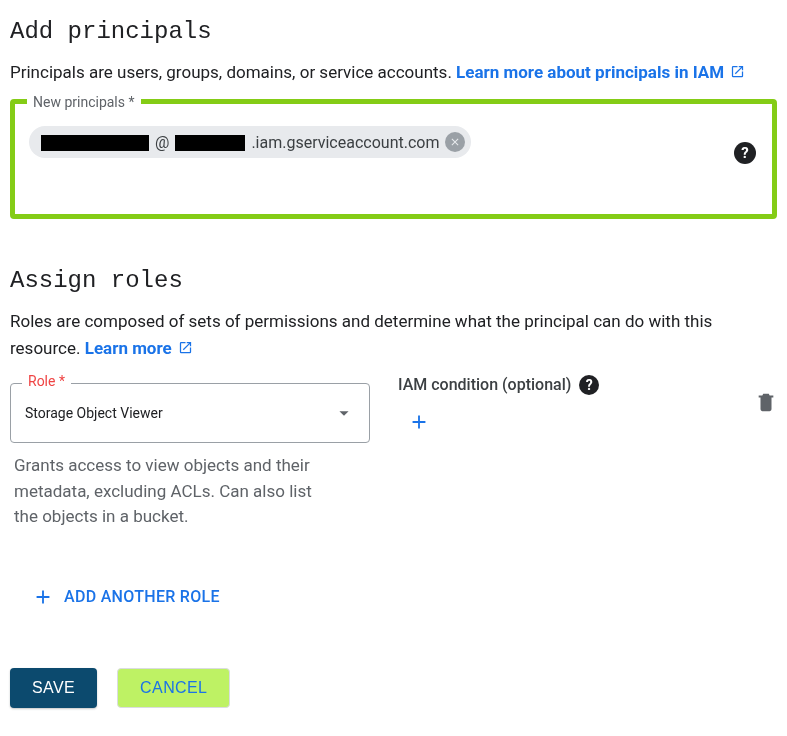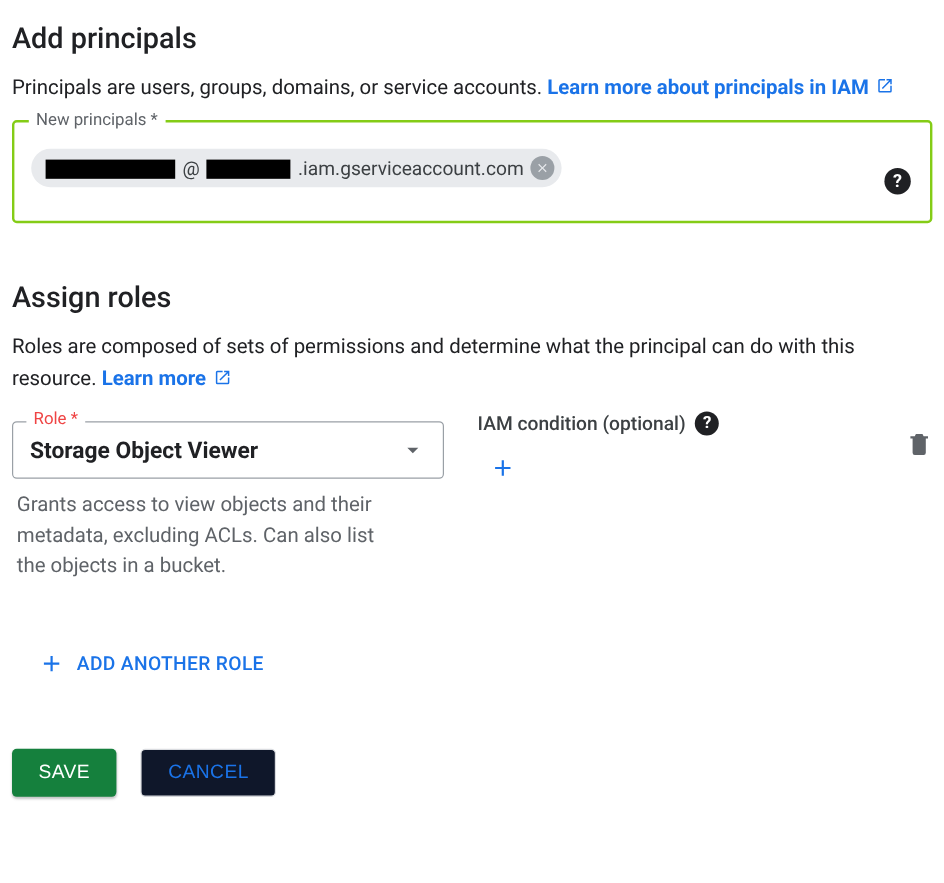--- a/index.html
+++ b/index.html
@@ -9,39 +9,40 @@
     font-family: Roboto, "Helvetica Neue", Arial, sans-serif;
     font-size: 16px;
     color: #202124;
     width: 787px;
   }
   h2 {
     font-size: 24px;
     font-weight: 500;
     margin: 8px 0 14px 0;
     letter-spacing: 0;
+    font-family: Liberation Mono, monospace;
   }
   p.desc {
     font-size: 17px;
     line-height: 1.55;
     margin: 0 0 14px 0;
     color: #202124;
   }
   a.link {
     color: #1a73e8;
     text-decoration: none;
     font-weight: bold;
   }
   a.link svg { vertical-align: -1px; margin-left: 2px; }
 
   .fieldbox {
     position: relative;
-    border: 2px solid #84cc16;
+    border: 5px solid #84cc16;
     border-radius: 4px;
-    padding: 22px 14px 28px 14px;
+    padding: 22px 14px 56px 14px;
     margin-top: 14px;
   }
   .fieldbox .legend {
     position: absolute;
     top: -10px;
     left: 12px;
     background: #fff;
     padding: 0 6px;
     font-size: 14px;
     color: #5f6368;
@@ -103,28 +104,27 @@
     position: absolute;
     top: -10px; left: 12px;
     background: #fff;
     padding: 0 6px;
     font-size: 14px;
     color: #ef4444;
   }
   .select-box {
     border: 1px solid #9aa0a6;
     border-radius: 4px;
-    height: 48px;
+    height: 60px;
     display: flex;
     align-items: center;
     justify-content: space-between;
     padding: 0 14px;
-    font-size: 19px;
-    cursor: pointer;
-    font-weight: bold;
+    font-size: 14px;
+    cursor: pointer;
   }
   .select-box svg { fill: #5f6368; }
   .helper {
     font-size: 17px;
     color: #5f6368;
     line-height: 1.5;
     margin: 10px 4px 0 4px;
     max-width: 320px;
   }
 
@@ -168,25 +168,25 @@
     font-size: 16px;
     font-weight: 500;
     letter-spacing: 0.4px;
     padding: 10px 22px;
     border-radius: 4px;
     border: none;
     cursor: pointer;
     text-transform: uppercase;
   }
   .btn-primary {
-    background: #15803d; color:#fff;
+    background: #0c4a6e; color:#fff;
     box-shadow: 0 1px 2px rgba(60,64,67,.3);
   }
   .btn-secondary {
-    background:#0f172a; color:#1a73e8;
+    background:#bef264; color:#1a73e8;
     border:1px solid #dadce0;
   }
 </style>
 </head>
 <body>
 
 <h2>Add principals</h2>
 <p class="desc">
   <span>Principals are users, groups, domains, or service accounts. </span>
   <a href="#" class="link">

